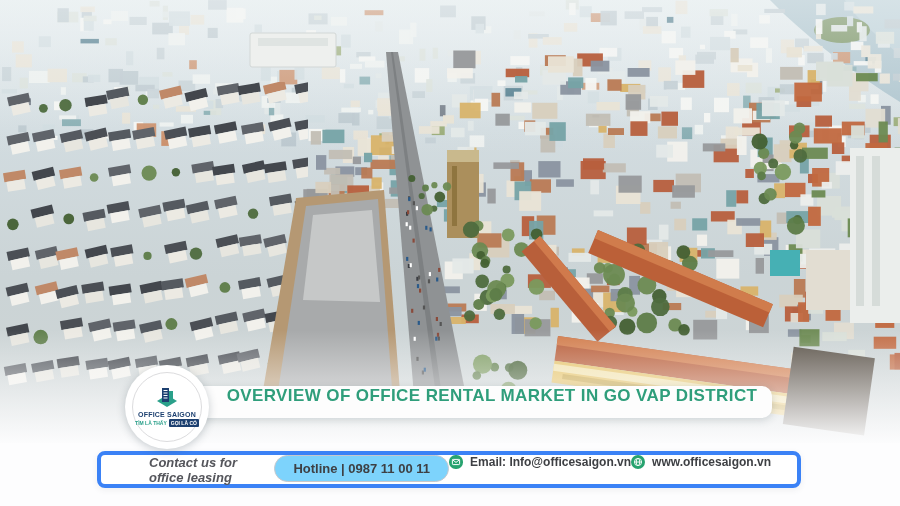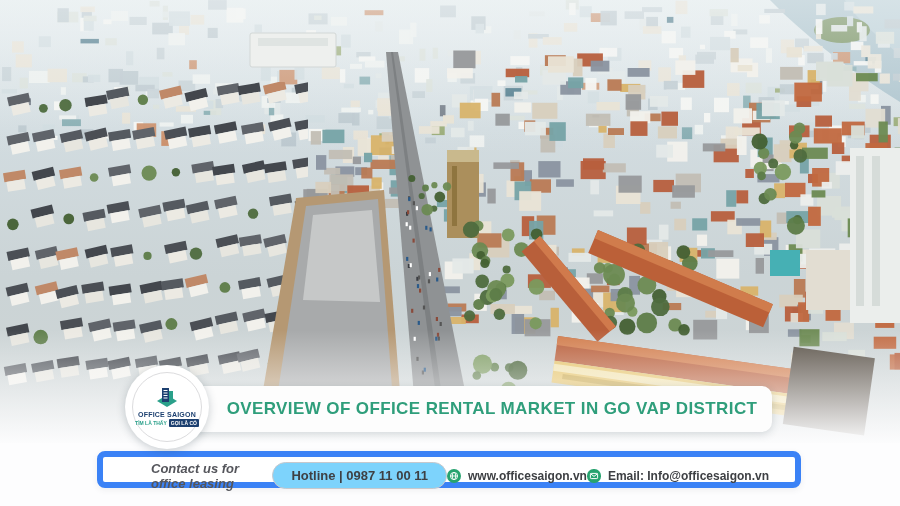--- a/index.html
+++ b/index.html
@@ -6,24 +6,24 @@
     --accent:#2f9e7b; --navy:#1d4070; --teal:#2aa08a; --icon-green:#27a36f;
     --text-dark:#3e4044; --text-gray:#54555b;
   }
   *{margin:0;padding:0;box-sizing:border-box;}
   body{font-family:"Liberation Sans",sans-serif;background:#ffffff;}
   .poster{position:relative;width:900px;height:506px;overflow:hidden;background:#fdfdfe;}
   .photo{position:absolute;left:0;top:0;width:900px;height:506px;display:block;}
 
   
   .title-banner{
-    position:absolute;left:140px;top:386px;width:632px;height:46px;
+    position:absolute;left:140px;top:386px;width:632px;height:32px;
     background:#fdfdfd;border-radius:10px;
     box-shadow:0 2px 8px rgba(40,60,70,.18);
-    display:flex;align-items:center;justify-content:center;padding-left:72px;
+    display:flex;align-items:flex-start;justify-content:center;padding-left:72px;
   }
   .title-banner h1{
     color:var(--accent);font-size:17px;font-weight:700;letter-spacing:.4px;
     white-space:nowrap;text-transform:uppercase;
   }
 
   
   .logo{
     position:absolute;left:125px;top:365px;width:84px;height:84px;border-radius:50%;
     background:#ffffff;box-shadow:0 2px 8px rgba(40,60,70,.25);
@@ -34,23 +34,23 @@
     display:flex;flex-direction:column;align-items:center;justify-content:center;gap:1px;
   }
   .logo-name{font-size:7px;font-weight:700;color:var(--navy);letter-spacing:.2px;white-space:nowrap;}
   .logo-slogan{display:flex;align-items:center;gap:2px;font-size:5px;font-weight:700;white-space:nowrap;}
   .logo-slogan .pre{color:var(--teal);}
   .logo-slogan .badge{background:var(--navy);color:#fff;padding:1px 2px;border-radius:1px;}
 
   
   .contact-bar{
     position:absolute;left:97px;top:451px;width:704px;height:37px;border-radius:8px;
-    background:#ffffff;border:6px solid #3b82f6;box-shadow:0 2px 6px rgba(60,70,80,.08);
-    display:flex;align-items:center;justify-content:space-between;
-    padding:12px 26px 0 48px;z-index:2;
+    background:#ffffff;border:4px solid #3b82f6;box-shadow:0 2px 6px rgba(60,70,80,.08);
+    display:flex;align-items:flex-start;justify-content:space-between;
+    padding:0 26px 0 48px;z-index:2;
   }
   .contact-lead{font-style:italic;font-size:13px;color:var(--text-gray);font-weight:600;}
   .hotline-pill{
     border:1.5px solid #c7c8cc;border-radius:17px;background:#7dd3fc;
     padding:5px 18px;font-size:13px;font-weight:700;color:var(--text-dark);
     font-family:"Liberation Sans",sans-serif;cursor:pointer;white-space:nowrap;
   }
   .contact-link{display:flex;align-items:center;gap:7px;text-decoration:none;cursor:pointer;}
   .contact-link span{font-size:12px;font-weight:700;color:var(--text-dark);white-space:nowrap;}
   .icon-badge{width:14px;height:14px;flex:0 0 auto;display:block;}
@@ -1241,30 +1241,30 @@
     <h1>OVERVIEW OF OFFICE RENTAL MARKET IN GO VAP DISTRICT</h1>
   </div>
 
   <div class="contact-bar">
     <div class="contact-lead">Contact us for office leasing</div>
 
     <button class="hotline-pill">Hotline | 0987 11 00 11</button>
 
     <div class="contact-link">
       <svg class="icon-badge" viewBox="0 0 14 14" aria-hidden="true">
+        <rect x="0" y="0" width="14" height="14" rx="6.5" fill="#27a36f"></rect>
+        <rect x="3.4" y="4.4" width="7.2" height="5.2" rx="0.8" fill="none" stroke="#ffffff" stroke-width="1"></rect>
+        <path d="M3.6 4.8 L7 7.4 L10.4 4.8" fill="none" stroke="#ffffff" stroke-width="1"></path>
+      </svg>
+      <span>Email: Info@officesaigon.vn</span>
+    </div>
+
+    <div class="contact-link">
+      <svg class="icon-badge" viewBox="0 0 14 14" aria-hidden="true">
         <circle cx="7" cy="7" r="7" fill="#27a36f"></circle>
         <circle cx="7" cy="7" r="3.6" fill="none" stroke="#ffffff" stroke-width="0.9"></circle>
         <ellipse cx="7" cy="7" rx="1.7" ry="3.6" fill="none" stroke="#ffffff" stroke-width="0.9"></ellipse>
         <line x1="3.4" y1="7" x2="10.6" y2="7" stroke="#ffffff" stroke-width="0.9"></line>
       </svg>
       <span>www.officesaigon.vn</span>
     </div>
-
-    <div class="contact-link">
-      <svg class="icon-badge" viewBox="0 0 14 14" aria-hidden="true">
-        <rect x="0" y="0" width="14" height="14" rx="6.5" fill="#27a36f"></rect>
-        <rect x="3.4" y="4.4" width="7.2" height="5.2" rx="0.8" fill="none" stroke="#ffffff" stroke-width="1"></rect>
-        <path d="M3.6 4.8 L7 7.4 L10.4 4.8" fill="none" stroke="#ffffff" stroke-width="1"></path>
-      </svg>
-      <span>Email: Info@officesaigon.vn</span>
-    </div>
   </div>
 </div>
 
 </body></html>

